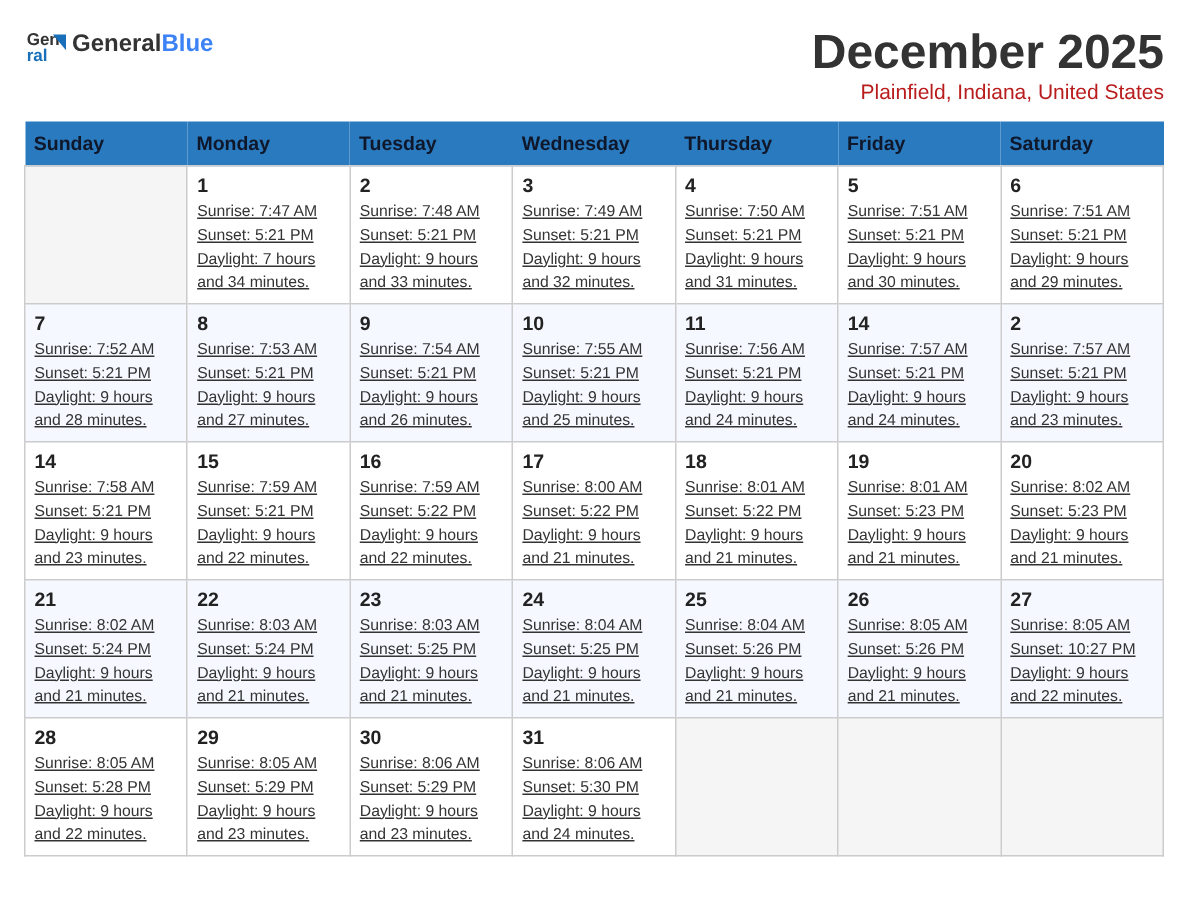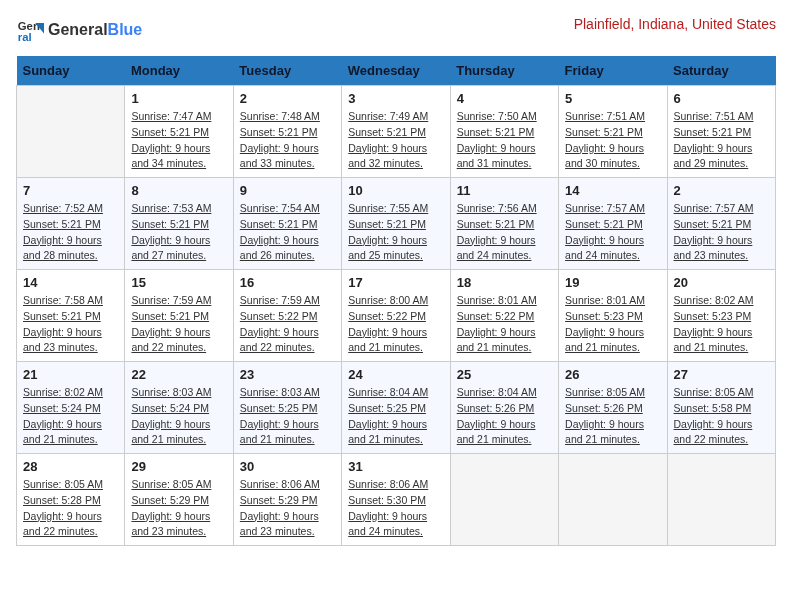--- a/index.html
+++ b/index.html
@@ -94,20 +94,21 @@
       <text x="2" y="28" font-size="13" font-weight="bold" fill="#1a6fba">ral</text>
       <polygon points="22,8 32,8 32,20" fill="#1a6fba"></polygon>
     </svg>
     <div>
       <div style="font-size:16px;font-weight:bold;color:#333;line-height:1.1;">
         <span>General</span><span style="color:#3b82f6">Blue</span>
       </div>
     </div>
   </div>
   <div class="title-block">
+    <div class="month-year">December 2025</div>
     <div class="location">Plainfield, Indiana, United States</div>
   </div>
 </div>
 
 <table>
   <thead>
     <tr id="weekday-header">
     <th>Sunday</th>
         <th>Monday</th>
         <th>Tuesday</th>
@@ -115,21 +116,21 @@
         <th>Thursday</th>
         <th>Friday</th>
         <th>Saturday</th>
       </tr>
   </thead>
   <tbody id="calendar-body">
   <tr>
         <td class="empty"></td>
         <td>
           <span class="day-number">1</span>
-          <div class="day-info"><span>Sunrise: 7:47 AM</span><br><span>Sunset: 5:21 PM</span><br><span>Daylight: 9 hours and 34 minutes.</span></div>
+          <div class="day-info"><span>Sunrise: 7:47 AM</span><br><span>Sunset: 5:21 PM</span><br><span>Daylight: 7 hours and 34 minutes.</span></div>
         </td>
         <td>
           <span class="day-number">2</span>
           <div class="day-info"><span>Sunrise: 7:48 AM</span><br><span>Sunset: 5:21 PM</span><br><span>Daylight: 9 hours and 33 minutes.</span></div>
         </td>
         <td>
           <span class="day-number">3</span>
           <div class="day-info"><span>Sunrise: 7:49 AM</span><br><span>Sunset: 5:21 PM</span><br><span>Daylight: 9 hours and 32 minutes.</span></div>
         </td>
         <td>
@@ -225,21 +226,21 @@
         <td>
           <span class="day-number">25</span>
           <div class="day-info"><span>Sunrise: 8:04 AM</span><br><span>Sunset: 5:26 PM</span><br><span>Daylight: 9 hours and 21 minutes.</span></div>
         </td>
         <td>
           <span class="day-number">26</span>
           <div class="day-info"><span>Sunrise: 8:05 AM</span><br><span>Sunset: 5:26 PM</span><br><span>Daylight: 9 hours and 21 minutes.</span></div>
         </td>
         <td>
           <span class="day-number">27</span>
-          <div class="day-info"><span>Sunrise: 8:05 AM</span><br><span>Sunset: 5:58 PM</span><br><span>Daylight: 9 hours and 22 minutes.</span></div>
+          <div class="day-info"><span>Sunrise: 8:05 AM</span><br><span>Sunset: 10:27 PM</span><br><span>Daylight: 9 hours and 22 minutes.</span></div>
         </td>
       </tr>
       <tr>
         <td>
           <span class="day-number">28</span>
           <div class="day-info"><span>Sunrise: 8:05 AM</span><br><span>Sunset: 5:28 PM</span><br><span>Daylight: 9 hours and 22 minutes.</span></div>
         </td>
         <td>
           <span class="day-number">29</span>
           <div class="day-info"><span>Sunrise: 8:05 AM</span><br><span>Sunset: 5:29 PM</span><br><span>Daylight: 9 hours and 23 minutes.</span></div>

